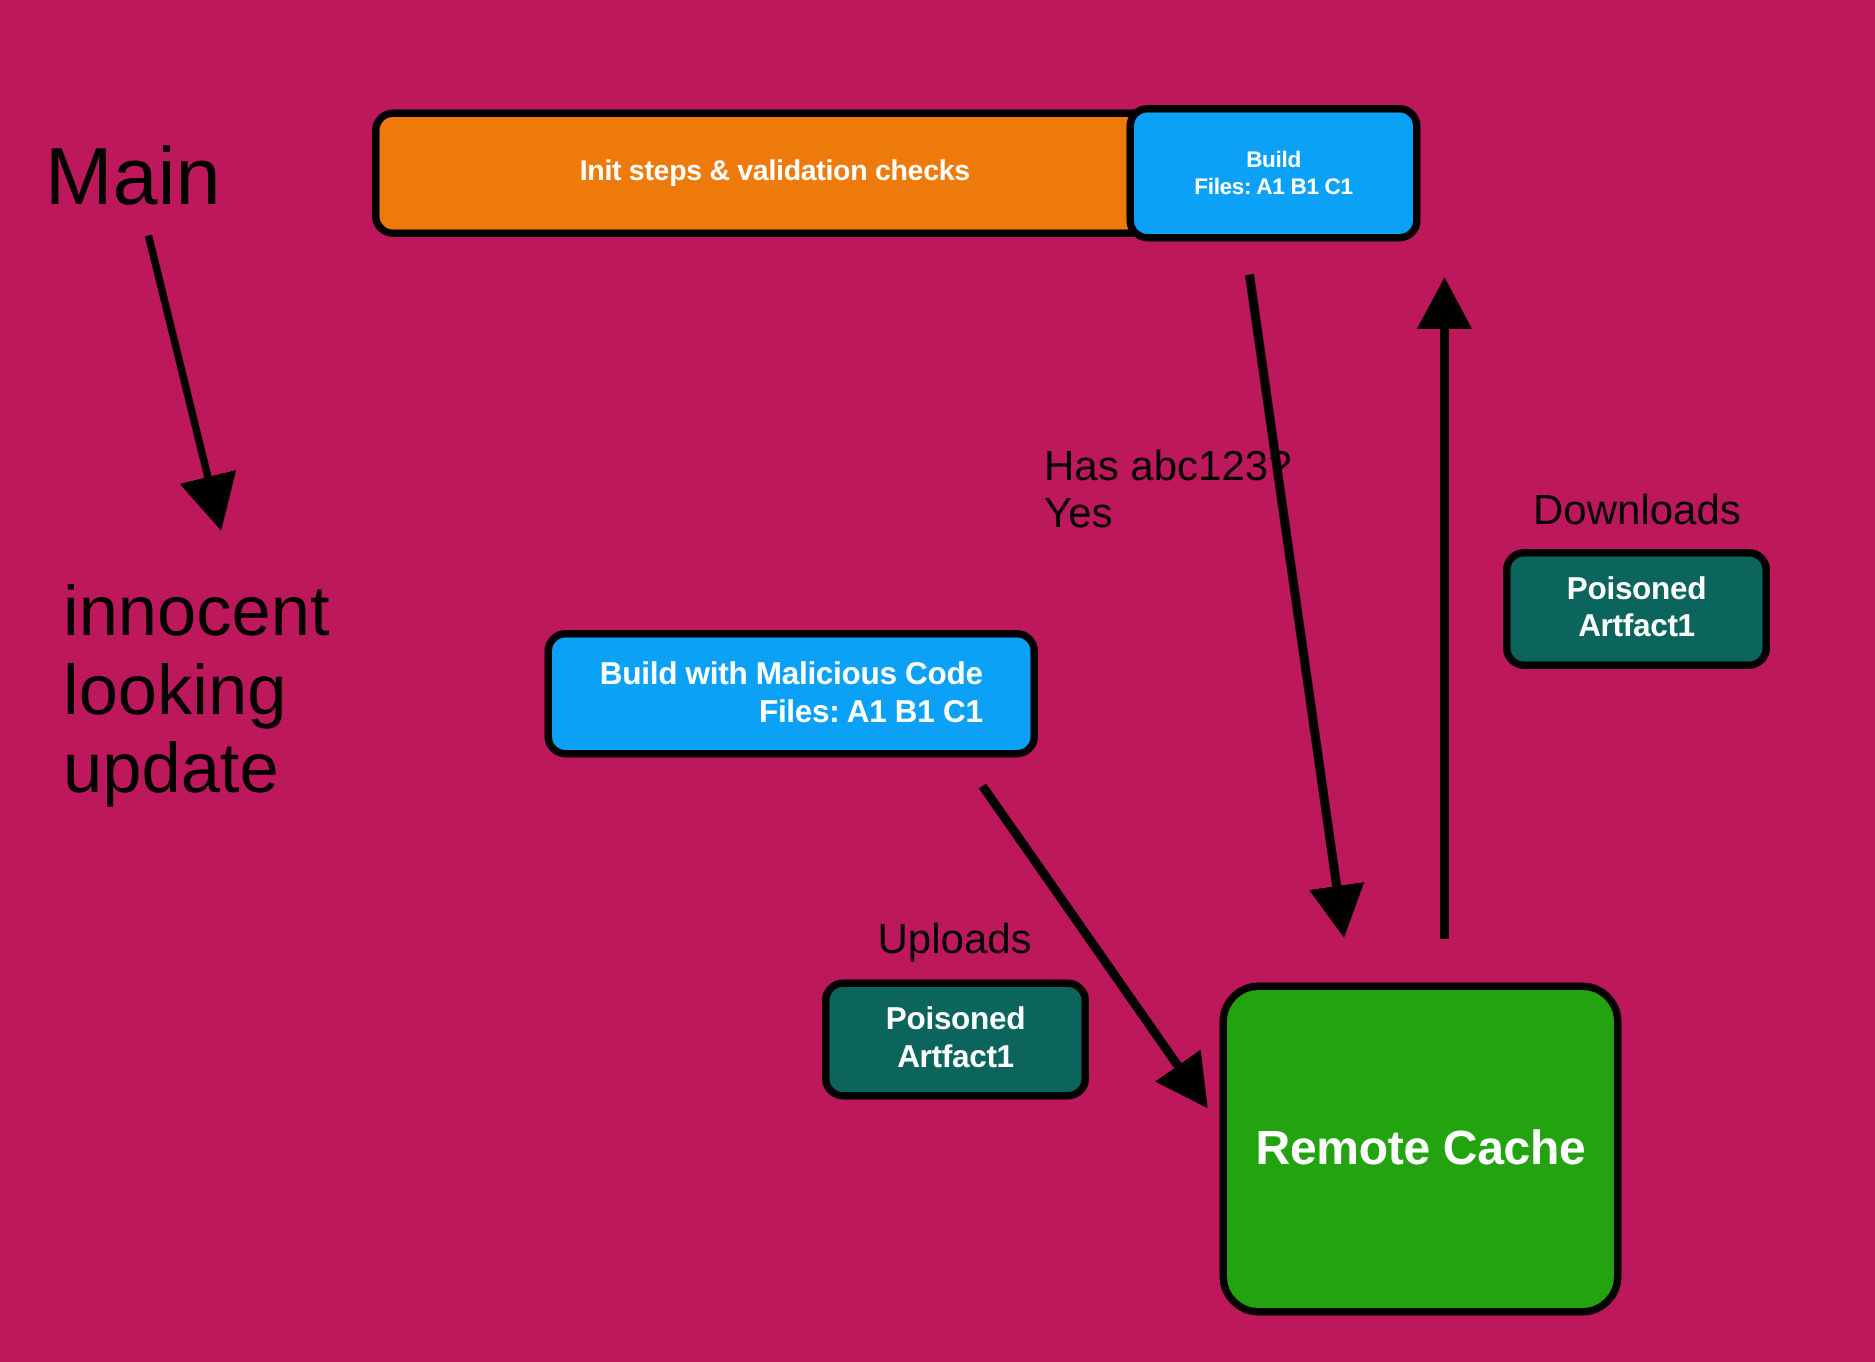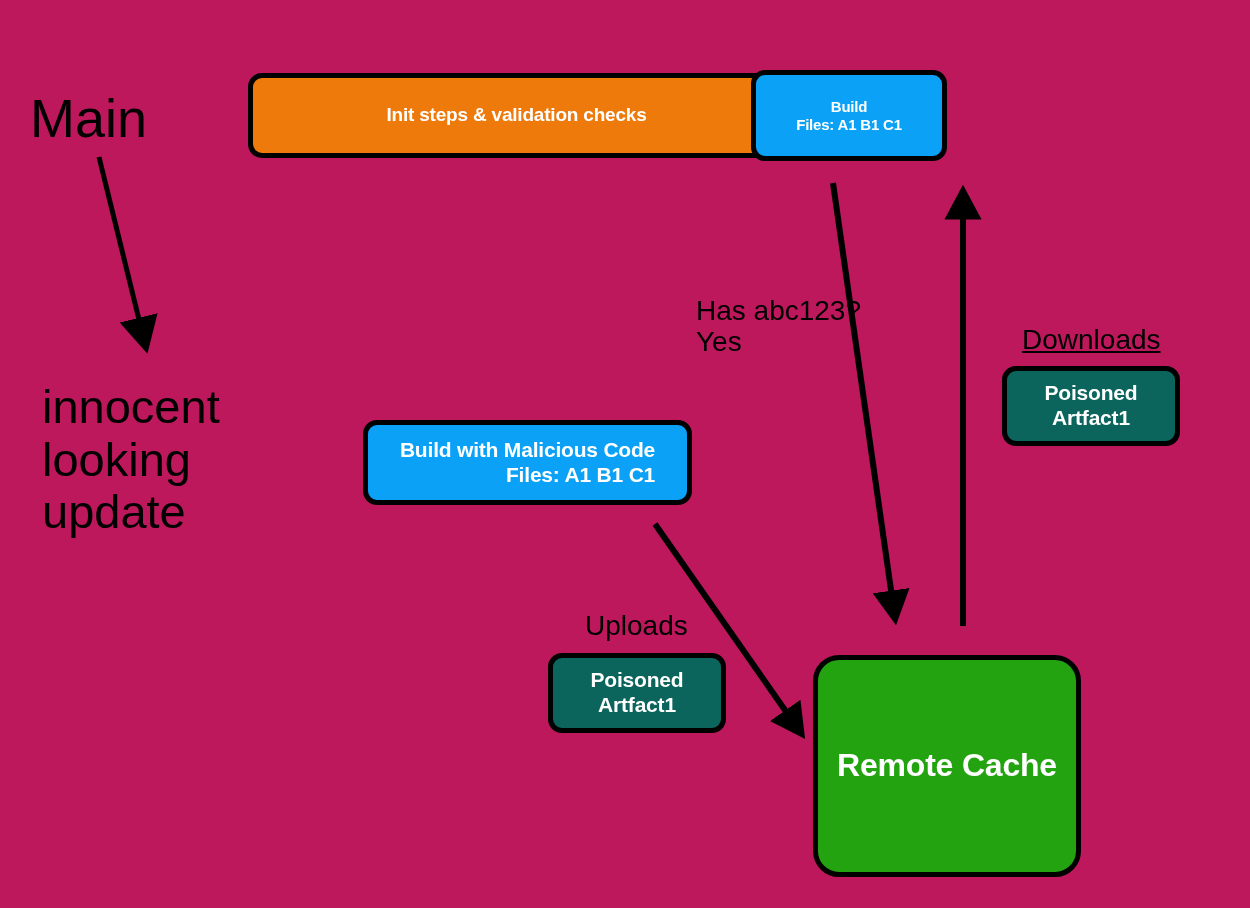--- a/index.html
+++ b/index.html
@@ -82,21 +82,21 @@
 
   <div class="label" style="left:30px; top:88px; font-size:54px;">Main</div>
 
   <div class="label" style="left:42px; top:381px; font-size:47px;">innocent
 looking
 update</div>
 
   <div class="label" style="left:696px; top:295px; font-size:28px;">Has abc123?
 Yes</div>
 
-  <div class="label" style="left:1022px; top:324px; font-size:28px;text-decoration:underline;">Downloads</div>
+  <div class="label" style="left:1022px; top:324px; font-size:28px;">Downloads</div>
 
   <div class="label" style="left:585px; top:610px; font-size:28px;">Uploads</div>
 
   <div class="node small-radius" style="left:208px; top:73px; width:537px; height:85px; background:#ED7A0A; font-size:19px;margin-left:40px;">Init steps &amp; validation checks</div>
 
   <div class="node small-radius" style="left:751px; top:70px; width:196px; height:91px; background:#0BA1F7; font-size:15px;">Build
 Files: A1  B1  C1</div>
 
 
 

